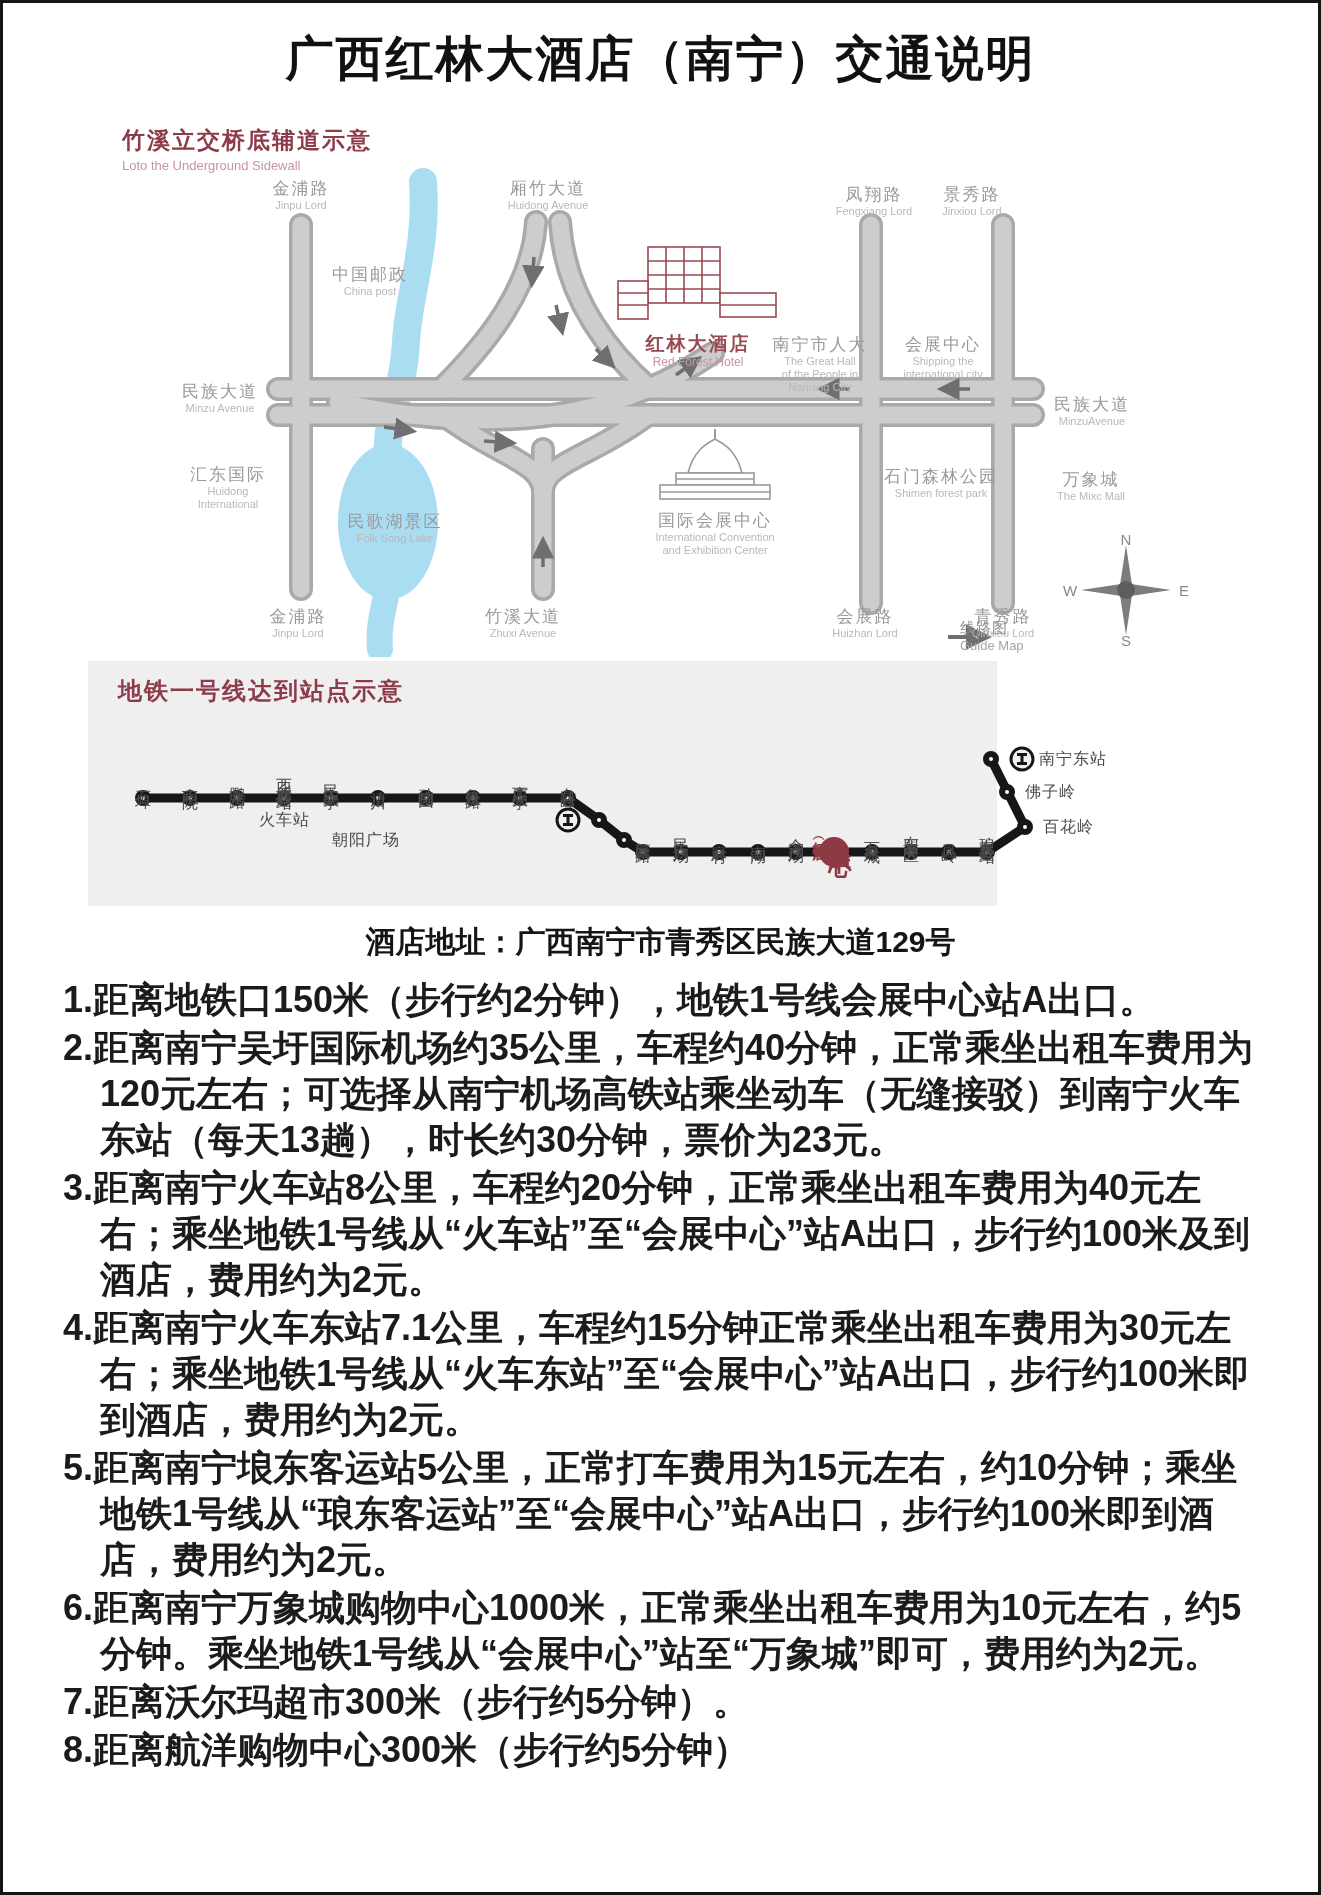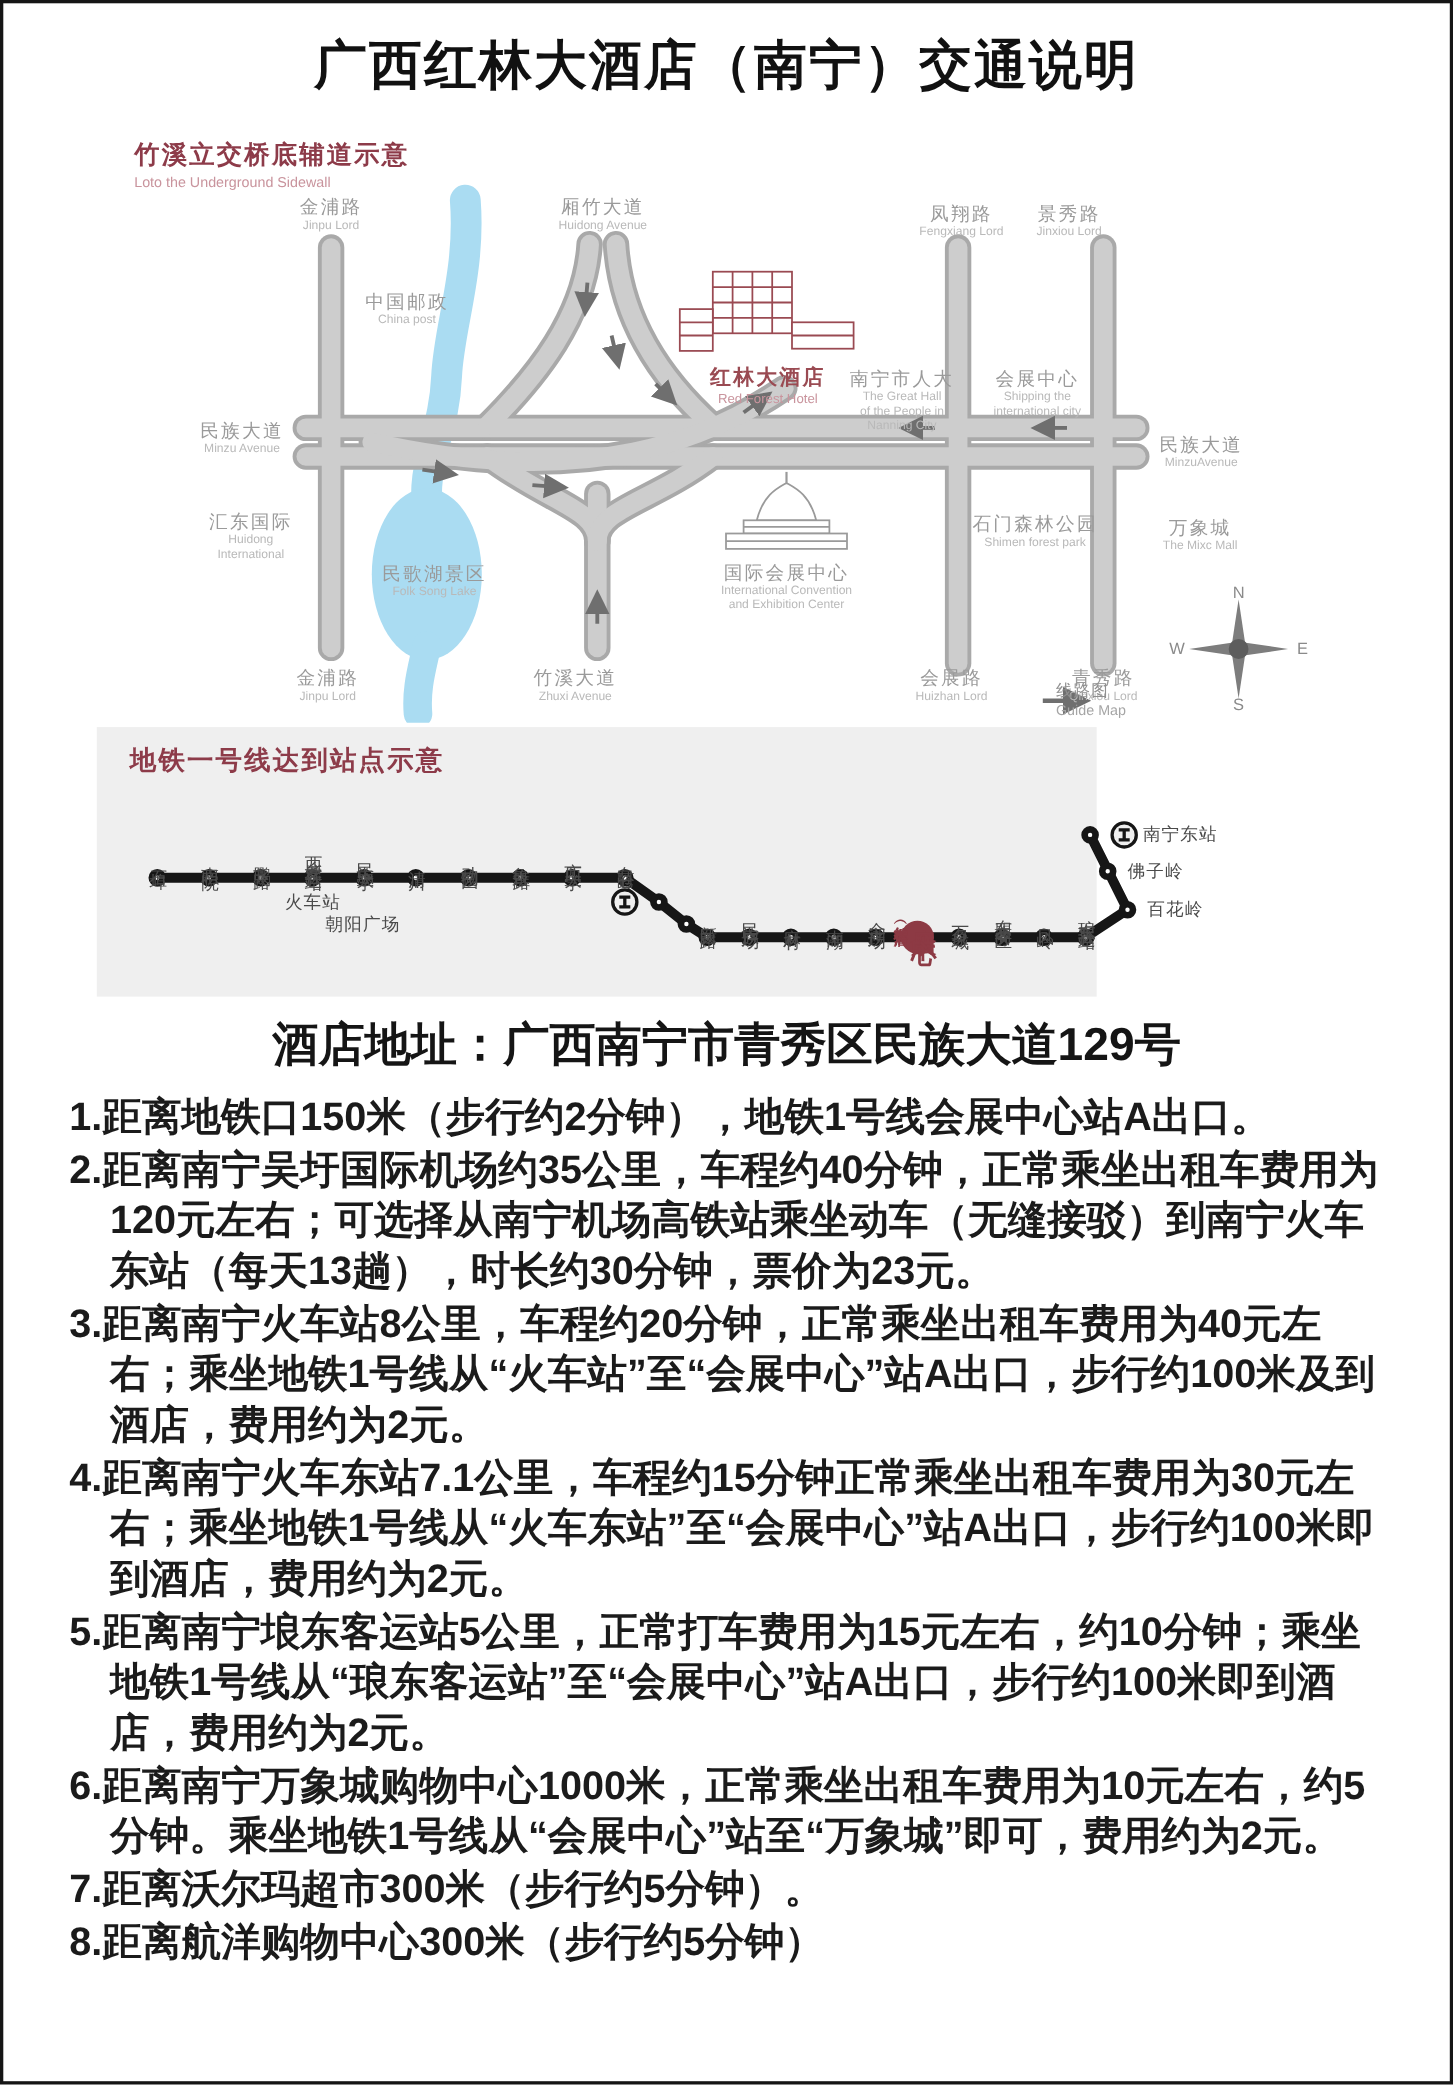--- a/index.html
+++ b/index.html
@@ -42,21 +42,21 @@
          border-radius:50%; transform:translate(-50%,-50%); }
   .dot.hl { width:30px; height:30px; background:#8d3a44; border:none; }
   .vlabel { position:absolute; writing-mode:vertical-rl; font-size:16px; color:#4a4a4a;
             letter-spacing:3px; line-height:1; transform:translateX(-50%); }
   .hlabel { position:absolute; font-size:16px; color:#4a4a4a; letter-spacing:1px; white-space:nowrap; }
   .hl-label { position:absolute; display:flex; align-items:flex-end; gap:3px; transform:translateX(-50%); }
   .hl-label .sub  { writing-mode:vertical-rl; font-size:13px; font-weight:700; color:#8d3a44; line-height:1; letter-spacing:1px; }
   .hl-label .main { writing-mode:vertical-rl; font-size:23px; font-weight:800; color:#8d3a44; line-height:1; letter-spacing:3px; }
   .ticon { position:absolute; transform:translate(-50%,-50%); }
   
-  .address { margin-top:16px; text-align:center; font-size:42px; font-weight:800; color:#151515; }
+  .address { margin-top:16px; text-align:center; font-size:30px; font-weight:800; color:#151515; }
   .instructions { margin:14px 56px 0 60px; }
   .item { font-size:36px; line-height:46px; font-weight:700; color:#1b1b1b;
           padding-left:37px; text-indent:-37px; margin-bottom:2px; }
 </style>
 </head>
 <body>
 
 <div class="page-title">广西红林大酒店（南宁）交通说明</div>
 
 <div class="map-area">
@@ -214,21 +214,21 @@
       <div class="vlabel" style="left: 432px; bottom: 122px;">广西大学</div>
       <div class="dot" style="left: 480px; top: 137px;"></div>
       <div class="vlabel" style="left: 480px; bottom: 122px;">白苍岭</div>
       <div class="dot" style="left: 511px; top: 159px;"></div>
       <div class="hlabel" style="right: 687px; top: 149px;">火车站</div>
       <svg width="28" height="28" viewBox="0 0 28 28" class="ticon" style="position: absolute; left: 466px; top: 145px; transform: none;">
     <circle cx="14" cy="14" r="11" fill="#efefef" stroke="#161616" stroke-width="3"></circle>
     <path d="M9,9.5 h10 M14,9.5 v9 M9,18.5 h10" stroke="#161616" stroke-width="3" fill="none"></path>
   </svg>
       <div class="dot" style="left: 536px; top: 179px;"></div>
-      <div class="hlabel" style="right: 633px; top: 169px;">朝阳广场</div>
+      <div class="hlabel" style="right: 597px; top: 169px;">朝阳广场</div>
       <div class="dot" style="left: 555px; top: 191px;"></div>
       <div class="vlabel" style="left: 555px; bottom: 68px;">新民路</div>
       <div class="dot" style="left: 593px; top: 191px;"></div>
       <div class="vlabel" style="left: 593px; bottom: 68px;">民族广场</div>
       <div class="dot" style="left: 631px; top: 191px;"></div>
       <div class="vlabel" style="left: 631px; bottom: 68px;">麻村</div>
       <div class="dot" style="left: 670px; top: 191px;"></div>
       <div class="vlabel" style="left: 670px; bottom: 68px;">南湖</div>
       <div class="dot" style="left: 708px; top: 191px;"></div>
       <div class="vlabel" style="left: 708px; bottom: 68px;">金湖广场</div>

